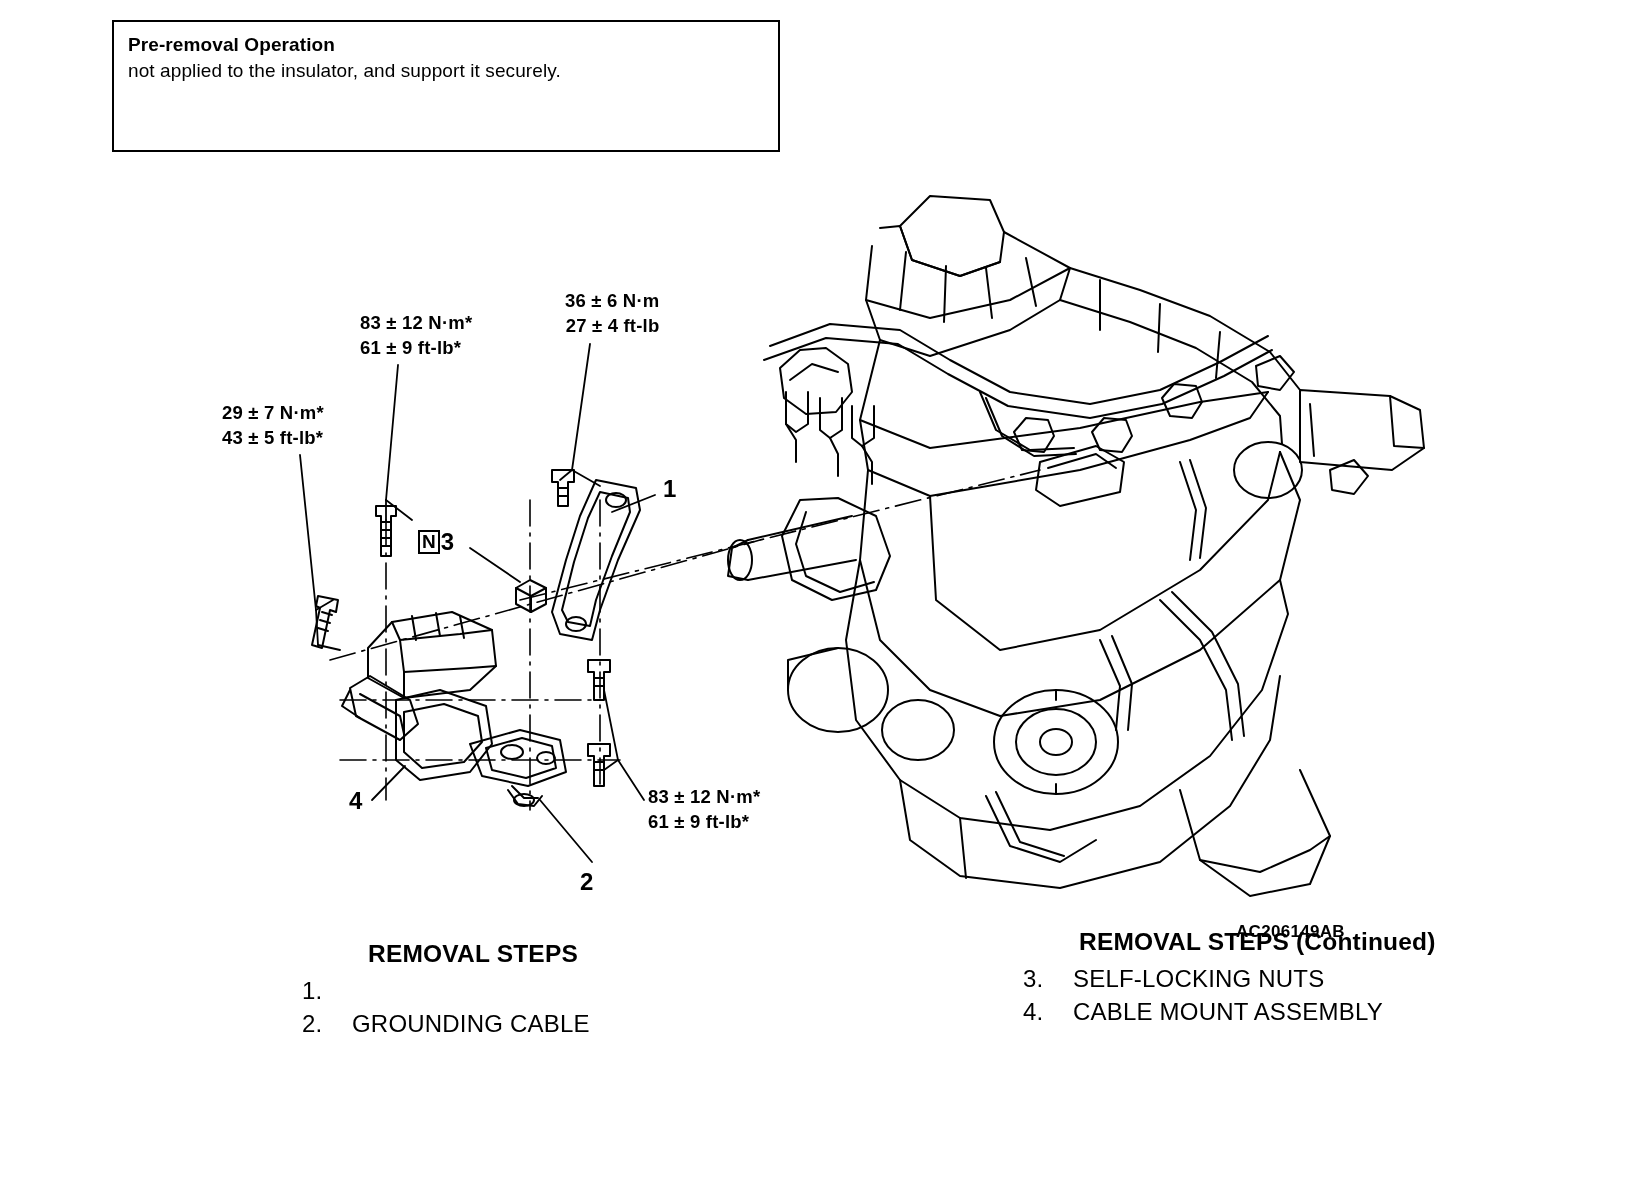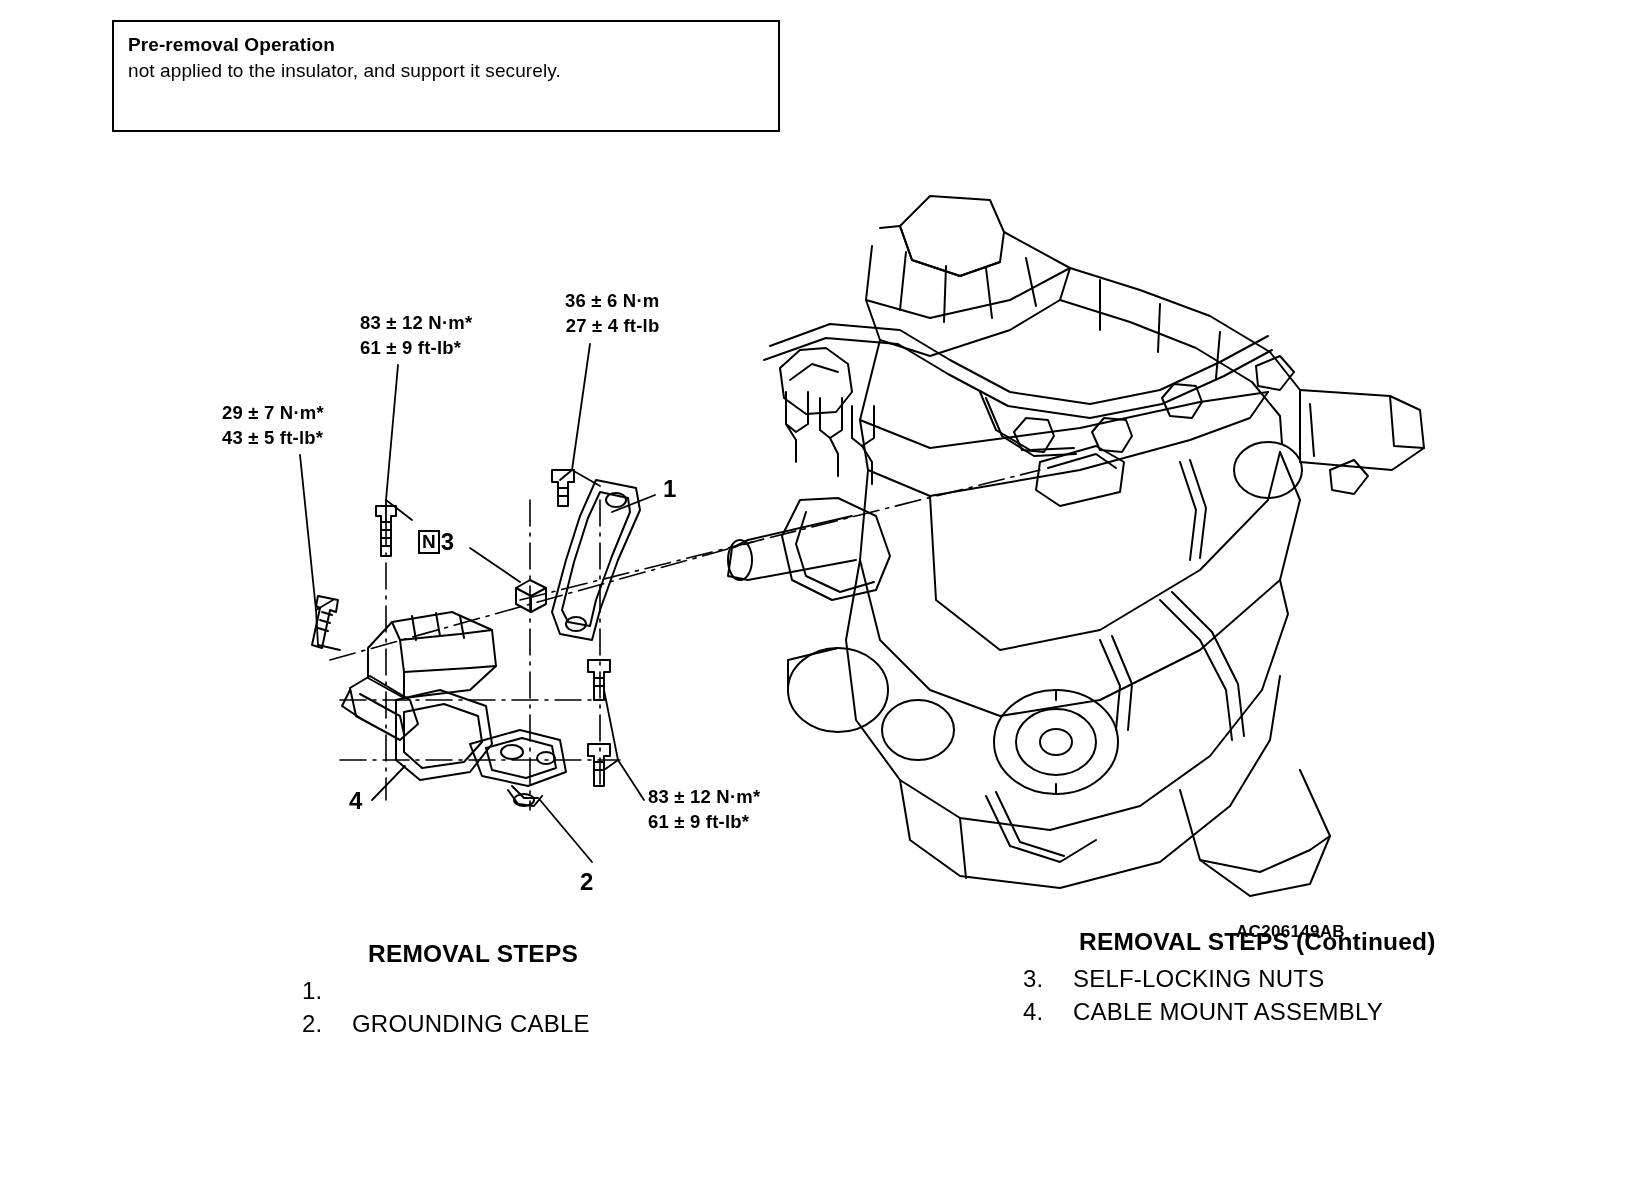--- a/index.html
+++ b/index.html
@@ -15,21 +15,21 @@
     color: #000000;
     overflow: hidden;
   }
 
   
   #prenote {
     position: absolute;
     left: 112px;
     top: 20px;
     width: 668px;
-    height: 112px;
+    height: 132px;
     border: 2px solid #000;
     box-sizing: border-box;
     padding: 10px 14px 0 14px;
   }
   #prenote .title {
     font-size: 19px;
     font-weight: bold;
     line-height: 26px;
     letter-spacing: 0.1px;
   }

